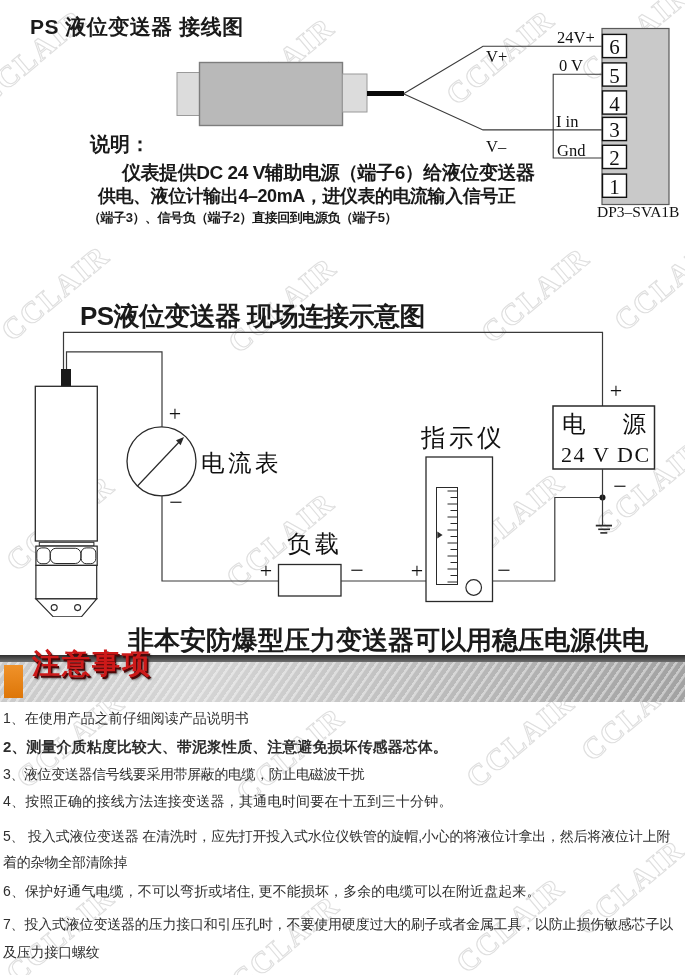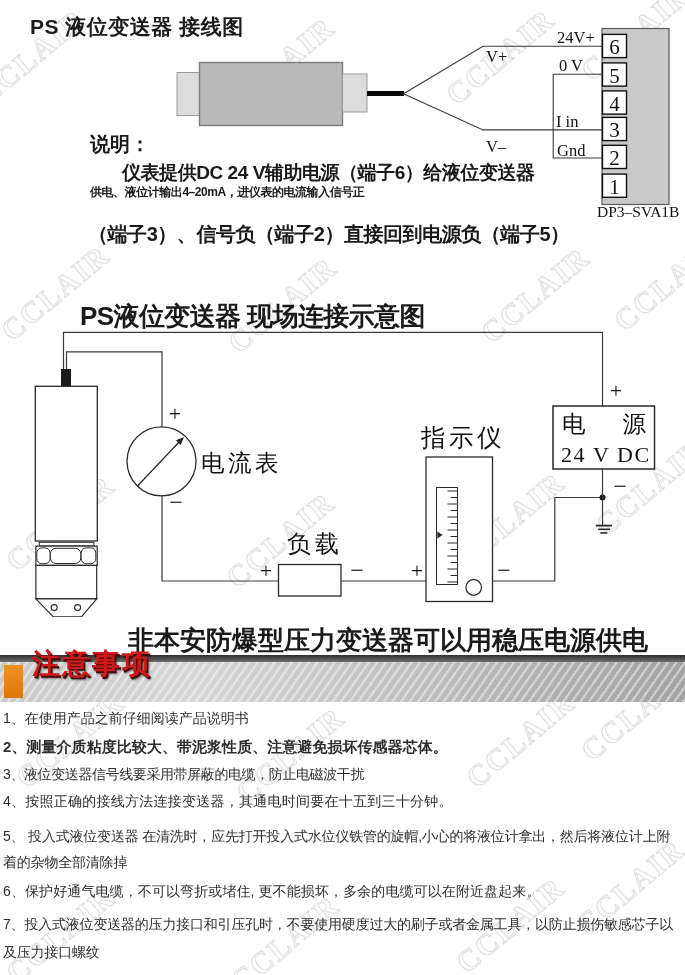--- a/index.html
+++ b/index.html
@@ -90,23 +90,23 @@
 
   <text x="486" y="151.5" font-family="Liberation Serif,serif" font-size="16.5" fill="#111">V–</text>
 
   <text x="597" y="217" font-family="Liberation Serif,serif" font-size="15.5" fill="#111">DP3–SVA1B</text>
 </svg>
 
 <div class="abs hz" style="left:90px;top:131px;font-size:20px;z-index:2">说明：</div>
 
 <div class="abs hz" style="left:122px;top:160px;font-size:19px;letter-spacing:-0.45px;z-index:2">仪表提供DC 24 V辅助电源（端子6）给液位变送器</div>
 
-<div class="abs hz" style="left:90px;top:184px;font-size:12px;letter-spacing:-0.45px;z-index:2">供电、液位计输出4–20mA，进仪表的电流输入信号正</div>
-
-<div class="abs hz" style="left:88px;top:221px;font-size:20px;letter-spacing:-0.45px;z-index:2">（端子3）、信号负（端子2）直接回到电源负（端子5）</div>
+<div class="abs hz" style="left:98px;top:184px;font-size:18px;letter-spacing:-0.45px;z-index:2">供电、液位计输出4–20mA，进仪表的电流输入信号正</div>
+
+<div class="abs hz" style="left:88px;top:209px;font-size:13px;letter-spacing:-0.45px;z-index:2">（端子3）、信号负（端子2）直接回到电源负（端子5）</div>
 
 <div class="abs hz" style="left:80px;top:299px;font-size:26px;letter-spacing:-0.6px;z-index:2">PS液位变送器 现场连接示意图</div>
 
 <svg style="top:315px" width="685" height="302" viewBox="0 315 685 302">
 
   <polyline points="63.5,386 63.5,332.4 602.5,332.4 602.5,406" fill="none" stroke="#3a3a3a" stroke-width="1.2"></polyline>
 
   <polyline points="66.5,386 66.5,351.8 162,351.8 162,428" fill="none" stroke="#3a3a3a" stroke-width="1.2"></polyline>
 
   <rect x="61" y="369" width="10" height="18.5" fill="#1a1a1a"></rect>

